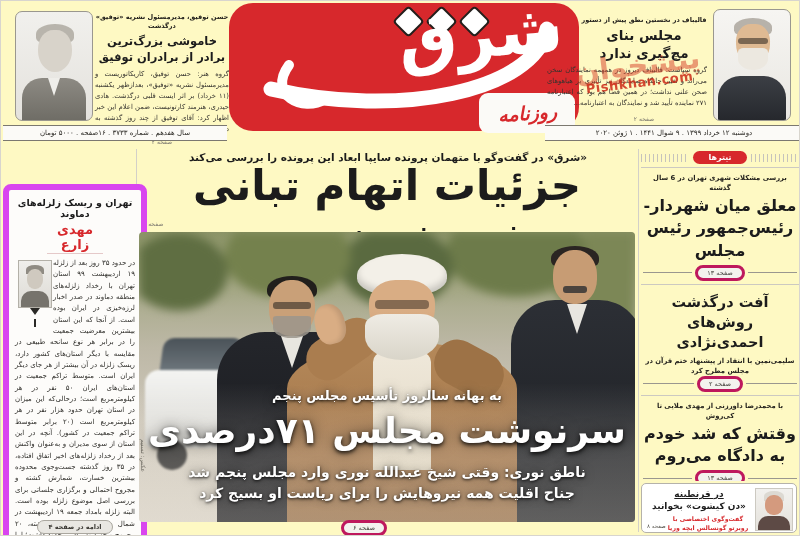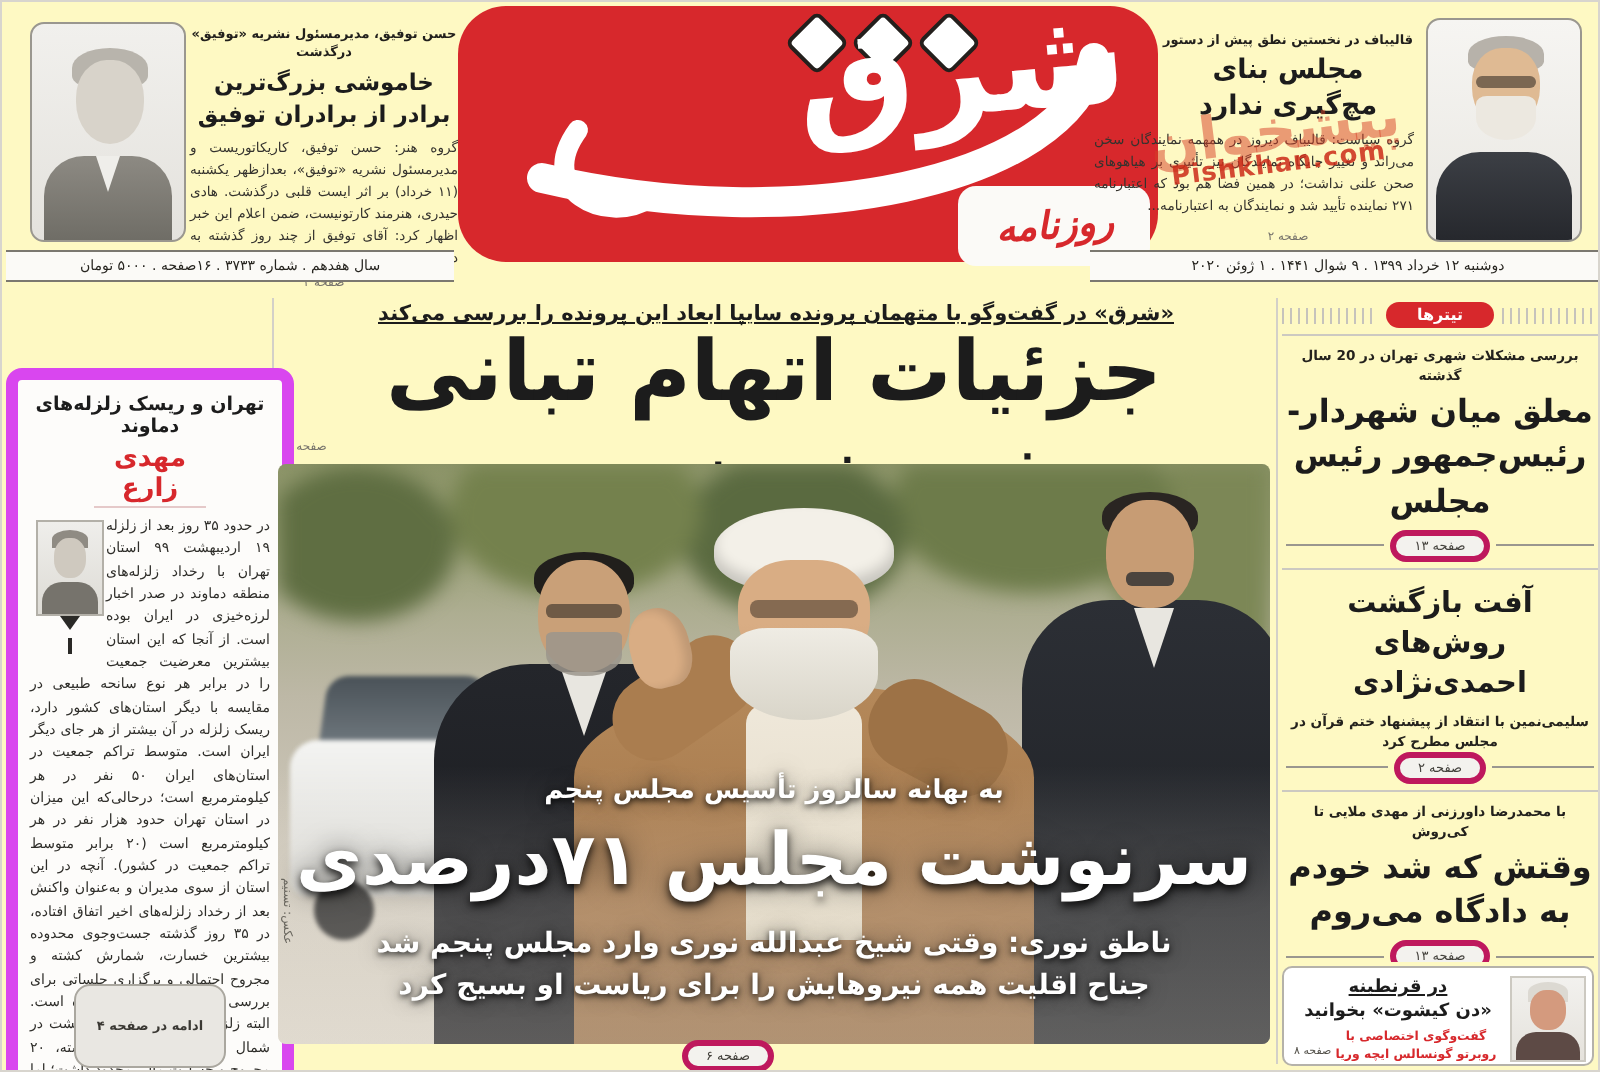--- a/index.html
+++ b/index.html
@@ -45,41 +45,41 @@
   .ghBeard{position:absolute;left:24px;top:38px;width:30px;height:22px;background:#ece8e0;border-radius:20% 20% 55% 55%;}
   .ghSuit{position:absolute;left:4px;bottom:0;width:68px;height:44px;background:linear-gradient(180deg,#3c3f45,#26282d);border-radius:22px 22px 0 0;}
   .watermark{left:548px;top:50px;width:178px;text-align:center;transform:rotate(-7deg);z-index:6;pointer-events:none;}
   .wmFa{font-size:29px;font-weight:bold;color:rgba(214,62,38,.5);line-height:1;}
   .wmEn{font-size:13px;font-weight:bold;color:rgba(203,42,24,.85);margin-top:-5px;letter-spacing:.5px;}
 
   .infoLine{left:2px;top:124px;width:220px;border-top:1px solid #7b7870;border-bottom:1px solid #7b7870;padding:3px 2px;font-size:7px;text-align:center;color:#26241f;background:#fbfaf7;}
   .dateLine{left:544px;top:124px;width:254px;border-top:1px solid #7b7870;border-bottom:1px solid #7b7870;padding:3px 2px;font-size:7px;text-align:center;color:#26241f;background:#fbfaf7;}
 
   
-  .leadKicker{left:140px;top:150px;width:494px;text-align:center;font-size:10.5px;font-weight:bold;text-decoration:underline;}
+  .leadKicker{left:140px;top:150px;width:494px;text-align:center;font-size:10.5px;font-weight:bold;}
   .leadHeadline{left:136px;top:159px;width:500px;text-align:center;font-size:42px;font-weight:bold;letter-spacing:-1px;line-height:1.25;}
   .leadPage{left:142px;top:219px;}
 
   .vline{position:absolute;width:1px;background:#d3d0c8;}
 
   
   .colL{left:2px;top:183px;width:132px;height:348px;border:6px solid #d946ef;border-radius:8px;background:#fdfcfa;overflow:hidden;}
   .colHead{margin-top:7px;text-align:center;font-size:9.5px;font-weight:bold;}
   .colByline{text-align:center;color:#d7282c;font-size:13px;font-weight:bold;margin:3px 0 4px;border-bottom:1px solid #e5c9c9;width:56px;margin-left:auto;margin-right:auto;padding-bottom:1px;}
   .colBodyWrap{padding:0 6px;}
   .colPhotoWrap{float:left;width:36px;margin:2px 0 2px 2px;text-align:center;}
   .colPhoto{width:32px;height:46px;border:1px solid #b3b0a8;background:linear-gradient(180deg,#efeeeb,#dddbd5);position:relative;overflow:hidden;margin:0 auto;}
   .czFace{position:absolute;left:8px;top:8px;width:16px;height:20px;background:#cfc9bf;border-radius:45%;}
   .czHair{position:absolute;left:7px;top:4px;width:18px;height:9px;background:#8f8b83;border-radius:50% 50% 0 0;}
   .czSuit{position:absolute;left:2px;bottom:0;width:28px;height:16px;background:#76736c;border-radius:10px 10px 0 0;}
   .colOrn{width:0;height:0;border:5px solid transparent;border-top:7px solid #2a2926;margin:0 auto;}
   .colOrnStem{width:2px;height:8px;background:#2a2926;margin:-1px auto 0;}
   .colBody{font-size:7px;line-height:1.62;text-align:justify;color:#2e2d29;}
   .colCont{position:absolute;bottom:4px;left:0;right:0;display:flex;justify-content:center;}
-  .contPill{border:1px solid #aaa79f;border-radius:8px;background:#e9e7e2;font-size:6.5px;padding:16px 10px;font-weight:bold;color:#3a3833;}
+  .contPill{border:1px solid #aaa79f;border-radius:8px;background:#e9e7e2;font-size:6.5px;padding:2px 10px;font-weight:bold;color:#3a3833;}
 
   
   .photo{left:138px;top:231px;width:496px;height:290px;overflow:hidden;border-radius:4px;
          background:linear-gradient(180deg,#8c9468 0%,#9aa077 14%,#aeae92 26%,#bdb8a6 40%,#c9c3b5 58%,#d2ccc0 78%,#d8d2c6 100%);}
   .phTrees{position:absolute;left:0;top:0;right:0;height:160px;filter:blur(5px);
     background-image:
       radial-gradient(70px 55px at 8% 25%,#5f6e42 0 69%,transparent 71%),
       radial-gradient(90px 60px at 30% 15%,#74814d 0 69%,transparent 71%),
       radial-gradient(80px 58px at 52% 22%,#5a6a40 0 69%,transparent 71%),
       radial-gradient(100px 62px at 76% 13%,#6d7b4a 0 69%,transparent 71%),
@@ -268,31 +268,31 @@
   </div>
 
   <div class="abs rcol">
     <div class="rcHeader">
       <span class="rcTicks"></span>
       <span class="rcBadge">تیترها</span>
       <span class="rcTicks"></span>
     </div>
 
     <div class="rcItem">
-      <div class="rcKicker">بررسی مشکلات شهری تهران در 20 سال گذشته</div>
+      <div class="rcKicker">بررسی مشکلات شهری تهران در 6 سال گذشته</div>
       <div class="rcHead1">معلق میان شهردار- رئیس‌جمهور رئیس مجلس</div>
       <div class="pagebadge">
         <span class="pbLine"></span>
         <span class="pbPill">صفحه ۱۳</span>
         <span class="pbLine"></span>
       </div>
     </div>
 
     <div class="rcItem">
-      <div class="rcHead2">آفت بازگشت روش‌های احمدی‌نژادی</div>
+      <div class="rcHead2">آفت درگذشت روش‌های احمدی‌نژادی</div>
       <div class="rcKicker">سلیمی‌نمین با انتقاد از پیشنهاد ختم قرآن در مجلس مطرح کرد</div>
       <div class="pagebadge">
         <span class="pbLine"></span>
         <span class="pbPill">صفحه ۲</span>
         <span class="pbLine"></span>
       </div>
     </div>
 
     <div class="rcItem">
       <div class="rcKicker">با محمدرضا داورزنی از مهدی ملایی تا کی‌روش</div>

